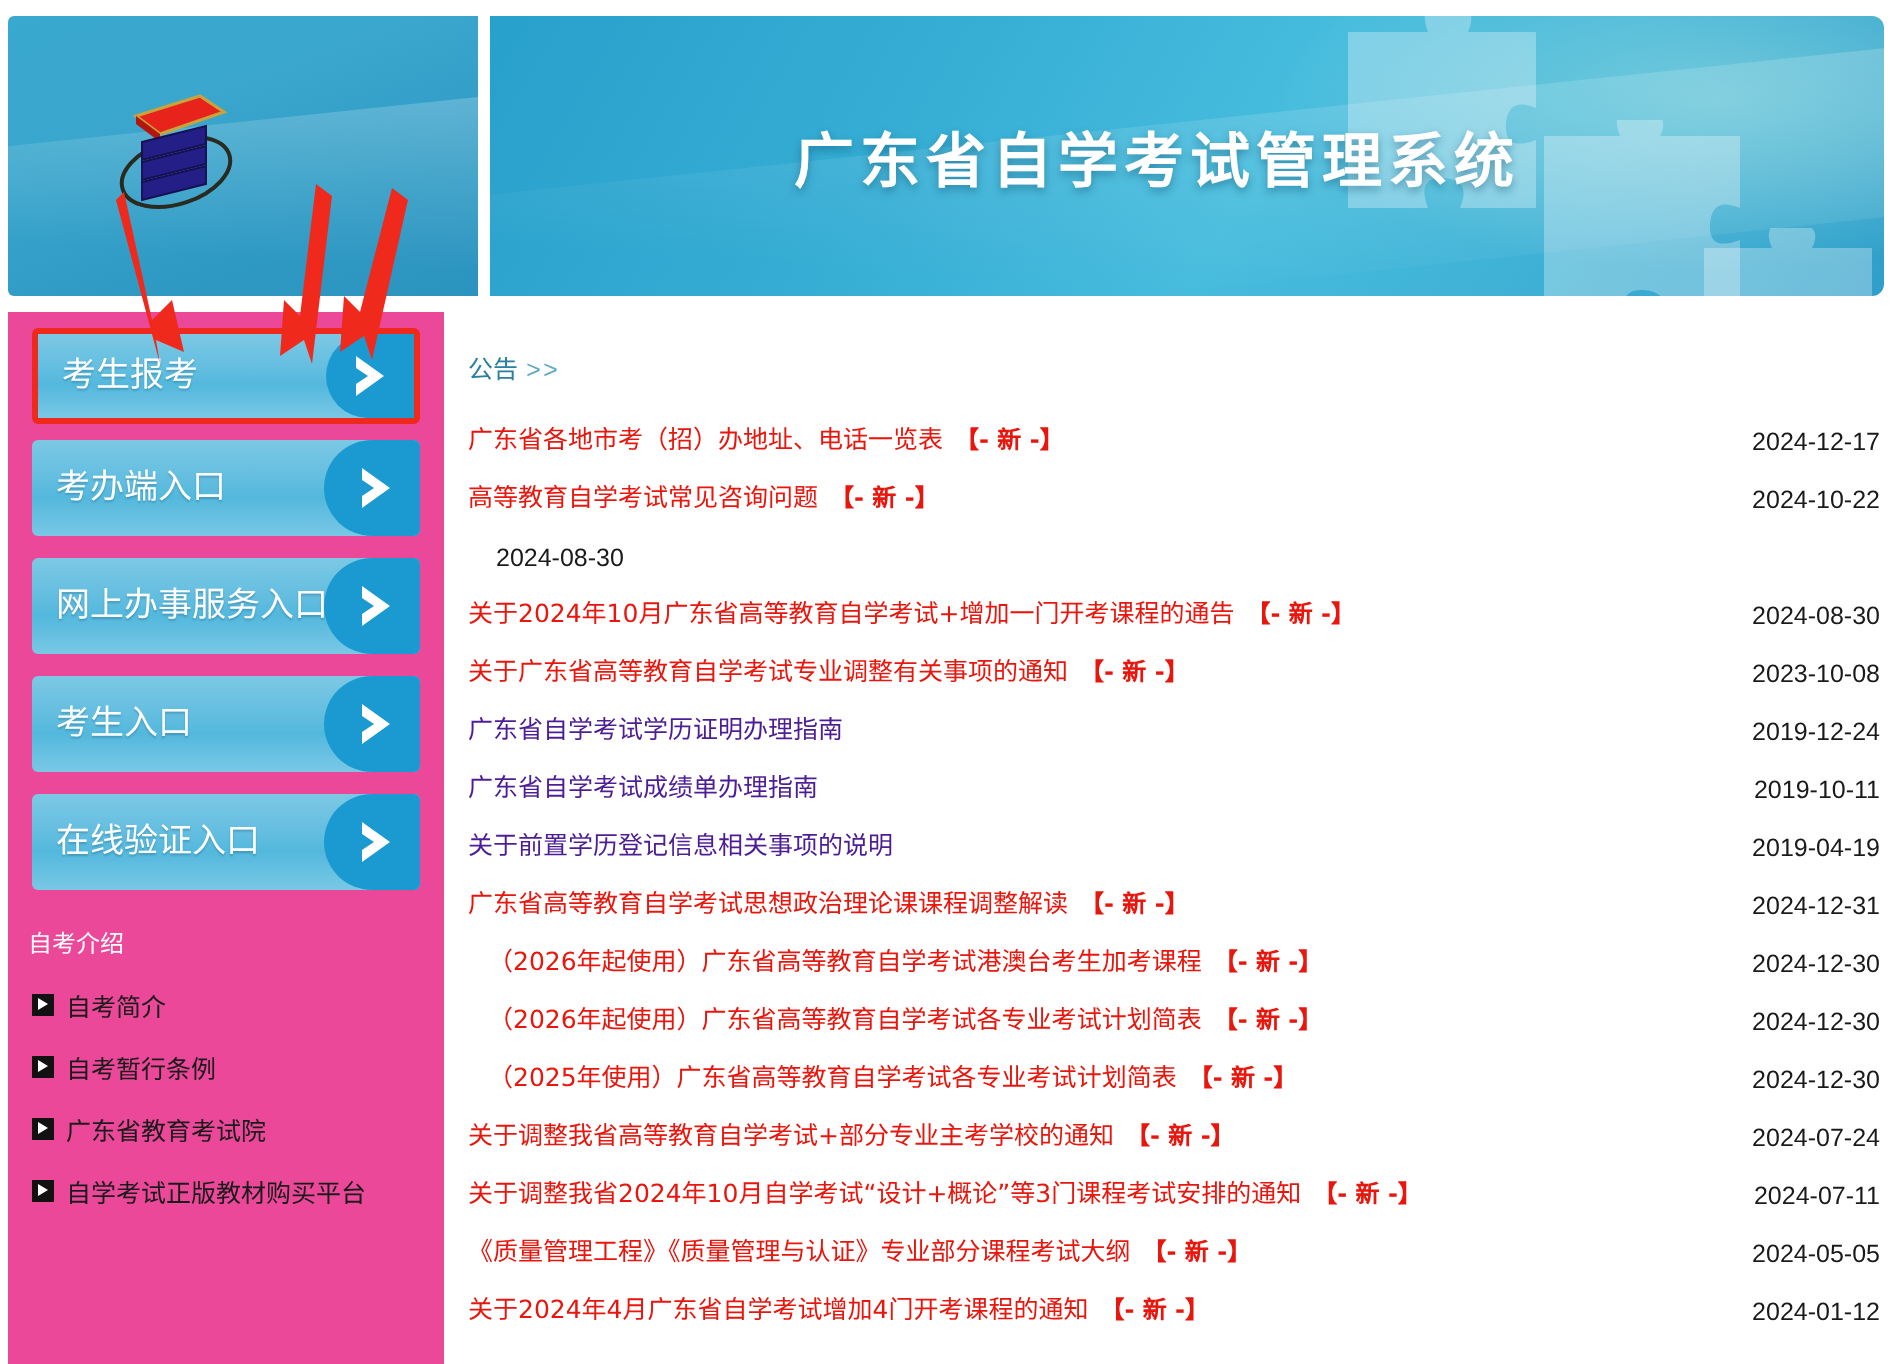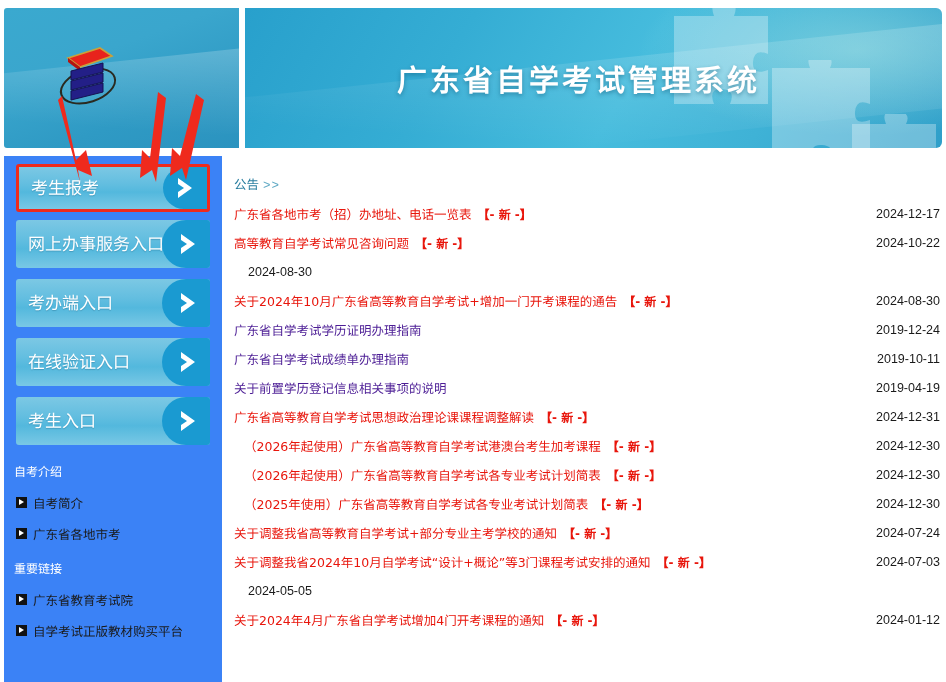--- a/index.html
+++ b/index.html
@@ -97,21 +97,21 @@
     pointer-events: none;
     z-index: 40;
   }
 
   
   .sidebar {
     position: absolute;
     left: 4px; top: 156px;
     width: 218px;
     height: 526px;
-    background: #3b82f6;
+    background: #ec4899;
   }
   .nav-list {
     padding: 8px 0 0 0;
     margin: 0;
   }
   .nav-btn {
     position: relative;
     display: block;
     margin: 0 12px 11px 12px;
     height: 48px;
@@ -202,21 +202,21 @@
     font-family: Liberation Mono, monospace;
   }
   .notice-head .chev { color: #5fa9c4; margin-left: 4px; letter-spacing: 1px; }
   .notice-list {
     list-style: none;
     margin: 0;
     padding: 0 6px 0 4px;
   }
   .notice-row {
     display: flex;
-    align-items: center;
+    align-items: flex-end;
     justify-content: space-between;
     height: 29px;
     white-space: nowrap;
   }
   .notice-link {
     color: #e8160c;
     text-decoration: none;
     font-size: 12.5px;
     cursor: pointer;
     overflow: hidden;
@@ -294,63 +294,62 @@
 
     <div class="nav-btn active">
       <span class="nav-btn-label">考生报考</span>
       <span class="nav-chevron-bg"></span>
       <svg class="nav-chevron" viewBox="0 0 22 24" xmlns="http://www.w3.org/2000/svg">
         <path d="M3 2 L17 12 L3 22 L3 16 L9 12 L3 8 Z" fill="#ffffff"></path>
       </svg>
     </div>
 
     <div class="nav-btn">
+      <span class="nav-btn-label">考办端入口</span>
+      <span class="nav-chevron-bg"></span>
+      <svg class="nav-chevron" viewBox="0 0 22 24" xmlns="http://www.w3.org/2000/svg">
+        <path d="M3 2 L17 12 L3 22 L3 16 L9 12 L3 8 Z" fill="#ffffff"></path>
+      </svg>
+    </div>
+
+    <div class="nav-btn">
       <span class="nav-btn-label">网上办事服务入口</span>
       <span class="nav-chevron-bg"></span>
       <svg class="nav-chevron" viewBox="0 0 22 24" xmlns="http://www.w3.org/2000/svg">
         <path d="M3 2 L17 12 L3 22 L3 16 L9 12 L3 8 Z" fill="#ffffff"></path>
       </svg>
     </div>
 
     <div class="nav-btn">
-      <span class="nav-btn-label">考办端入口</span>
+      <span class="nav-btn-label">考生入口</span>
       <span class="nav-chevron-bg"></span>
       <svg class="nav-chevron" viewBox="0 0 22 24" xmlns="http://www.w3.org/2000/svg">
         <path d="M3 2 L17 12 L3 22 L3 16 L9 12 L3 8 Z" fill="#ffffff"></path>
       </svg>
     </div>
 
     <div class="nav-btn">
       <span class="nav-btn-label">在线验证入口</span>
-      <span class="nav-chevron-bg"></span>
-      <svg class="nav-chevron" viewBox="0 0 22 24" xmlns="http://www.w3.org/2000/svg">
-        <path d="M3 2 L17 12 L3 22 L3 16 L9 12 L3 8 Z" fill="#ffffff"></path>
-      </svg>
-    </div>
-
-    <div class="nav-btn">
-      <span class="nav-btn-label">考生入口</span>
       <span class="nav-chevron-bg"></span>
       <svg class="nav-chevron" viewBox="0 0 22 24" xmlns="http://www.w3.org/2000/svg">
         <path d="M3 2 L17 12 L3 22 L3 16 L9 12 L3 8 Z" fill="#ffffff"></path>
       </svg>
     </div>
   </div>
 
   <div class="side-heading">自考介绍</div>
   <a class="side-link">
     <span class="bullet-icon"></span>
     <span>自考简介</span>
   </a>
   <a class="side-link">
     <span class="bullet-icon"></span>
-    <span>广东省各地市考</span>
+    <span>自考暂行条例</span>
   </a>
 
-  <div class="side-heading">重要链接</div>
   <a class="side-link">
     <span class="bullet-icon"></span>
     <span>广东省教育考试院</span>
   </a>
   <a class="side-link">
     <span class="bullet-icon"></span>
     <span>自学考试正版教材购买平台</span>
   </a>
 </div>
 
@@ -368,20 +367,24 @@
         <span class="notice-date">2024-10-22</span>
       </li>
       <li class="notice-row">
         <span class="notice-date">2024-08-30</span>
       </li>
       <li class="notice-row">
         <a class="notice-link">关于2024年10月广东省高等教育自学考试+增加一门开考课程的通告<span class="badge-new">【- 新 -】</span></a>
         <span class="notice-date">2024-08-30</span>
       </li>
       <li class="notice-row">
+        <a class="notice-link">关于广东省高等教育自学考试专业调整有关事项的通知<span class="badge-new">【- 新 -】</span></a>
+        <span class="notice-date">2023-10-08</span>
+      </li>
+      <li class="notice-row">
         <a class="notice-link blue">广东省自学考试学历证明办理指南</a>
         <span class="notice-date">2019-12-24</span>
       </li>
       <li class="notice-row">
         <a class="notice-link blue">广东省自学考试成绩单办理指南</a>
         <span class="notice-date">2019-10-11</span>
       </li>
       <li class="notice-row">
         <a class="notice-link blue">关于前置学历登记信息相关事项的说明</a>
         <span class="notice-date">2019-04-19</span>
@@ -401,23 +404,24 @@
       <li class="notice-row">
         <a class="notice-link indent">（2025年使用）广东省高等教育自学考试各专业考试计划简表<span class="badge-new">【- 新 -】</span></a>
         <span class="notice-date">2024-12-30</span>
       </li>
       <li class="notice-row">
         <a class="notice-link">关于调整我省高等教育自学考试+部分专业主考学校的通知<span class="badge-new">【- 新 -】</span></a>
         <span class="notice-date">2024-07-24</span>
       </li>
       <li class="notice-row">
         <a class="notice-link">关于调整我省2024年10月自学考试“设计+概论”等3门课程考试安排的通知<span class="badge-new">【- 新 -】</span></a>
-        <span class="notice-date">2024-07-03</span>
-      </li>
-      <li class="notice-row">
+        <span class="notice-date">2024-07-11</span>
+      </li>
+      <li class="notice-row">
+        <a class="notice-link">《质量管理工程》《质量管理与认证》专业部分课程考试大纲<span class="badge-new">【- 新 -】</span></a>
         <span class="notice-date">2024-05-05</span>
       </li>
       <li class="notice-row">
         <a class="notice-link">关于2024年4月广东省自学考试增加4门开考课程的通知<span class="badge-new">【- 新 -】</span></a>
         <span class="notice-date">2024-01-12</span>
       </li>
     </ul>
 </div>
 
 </body></html>

